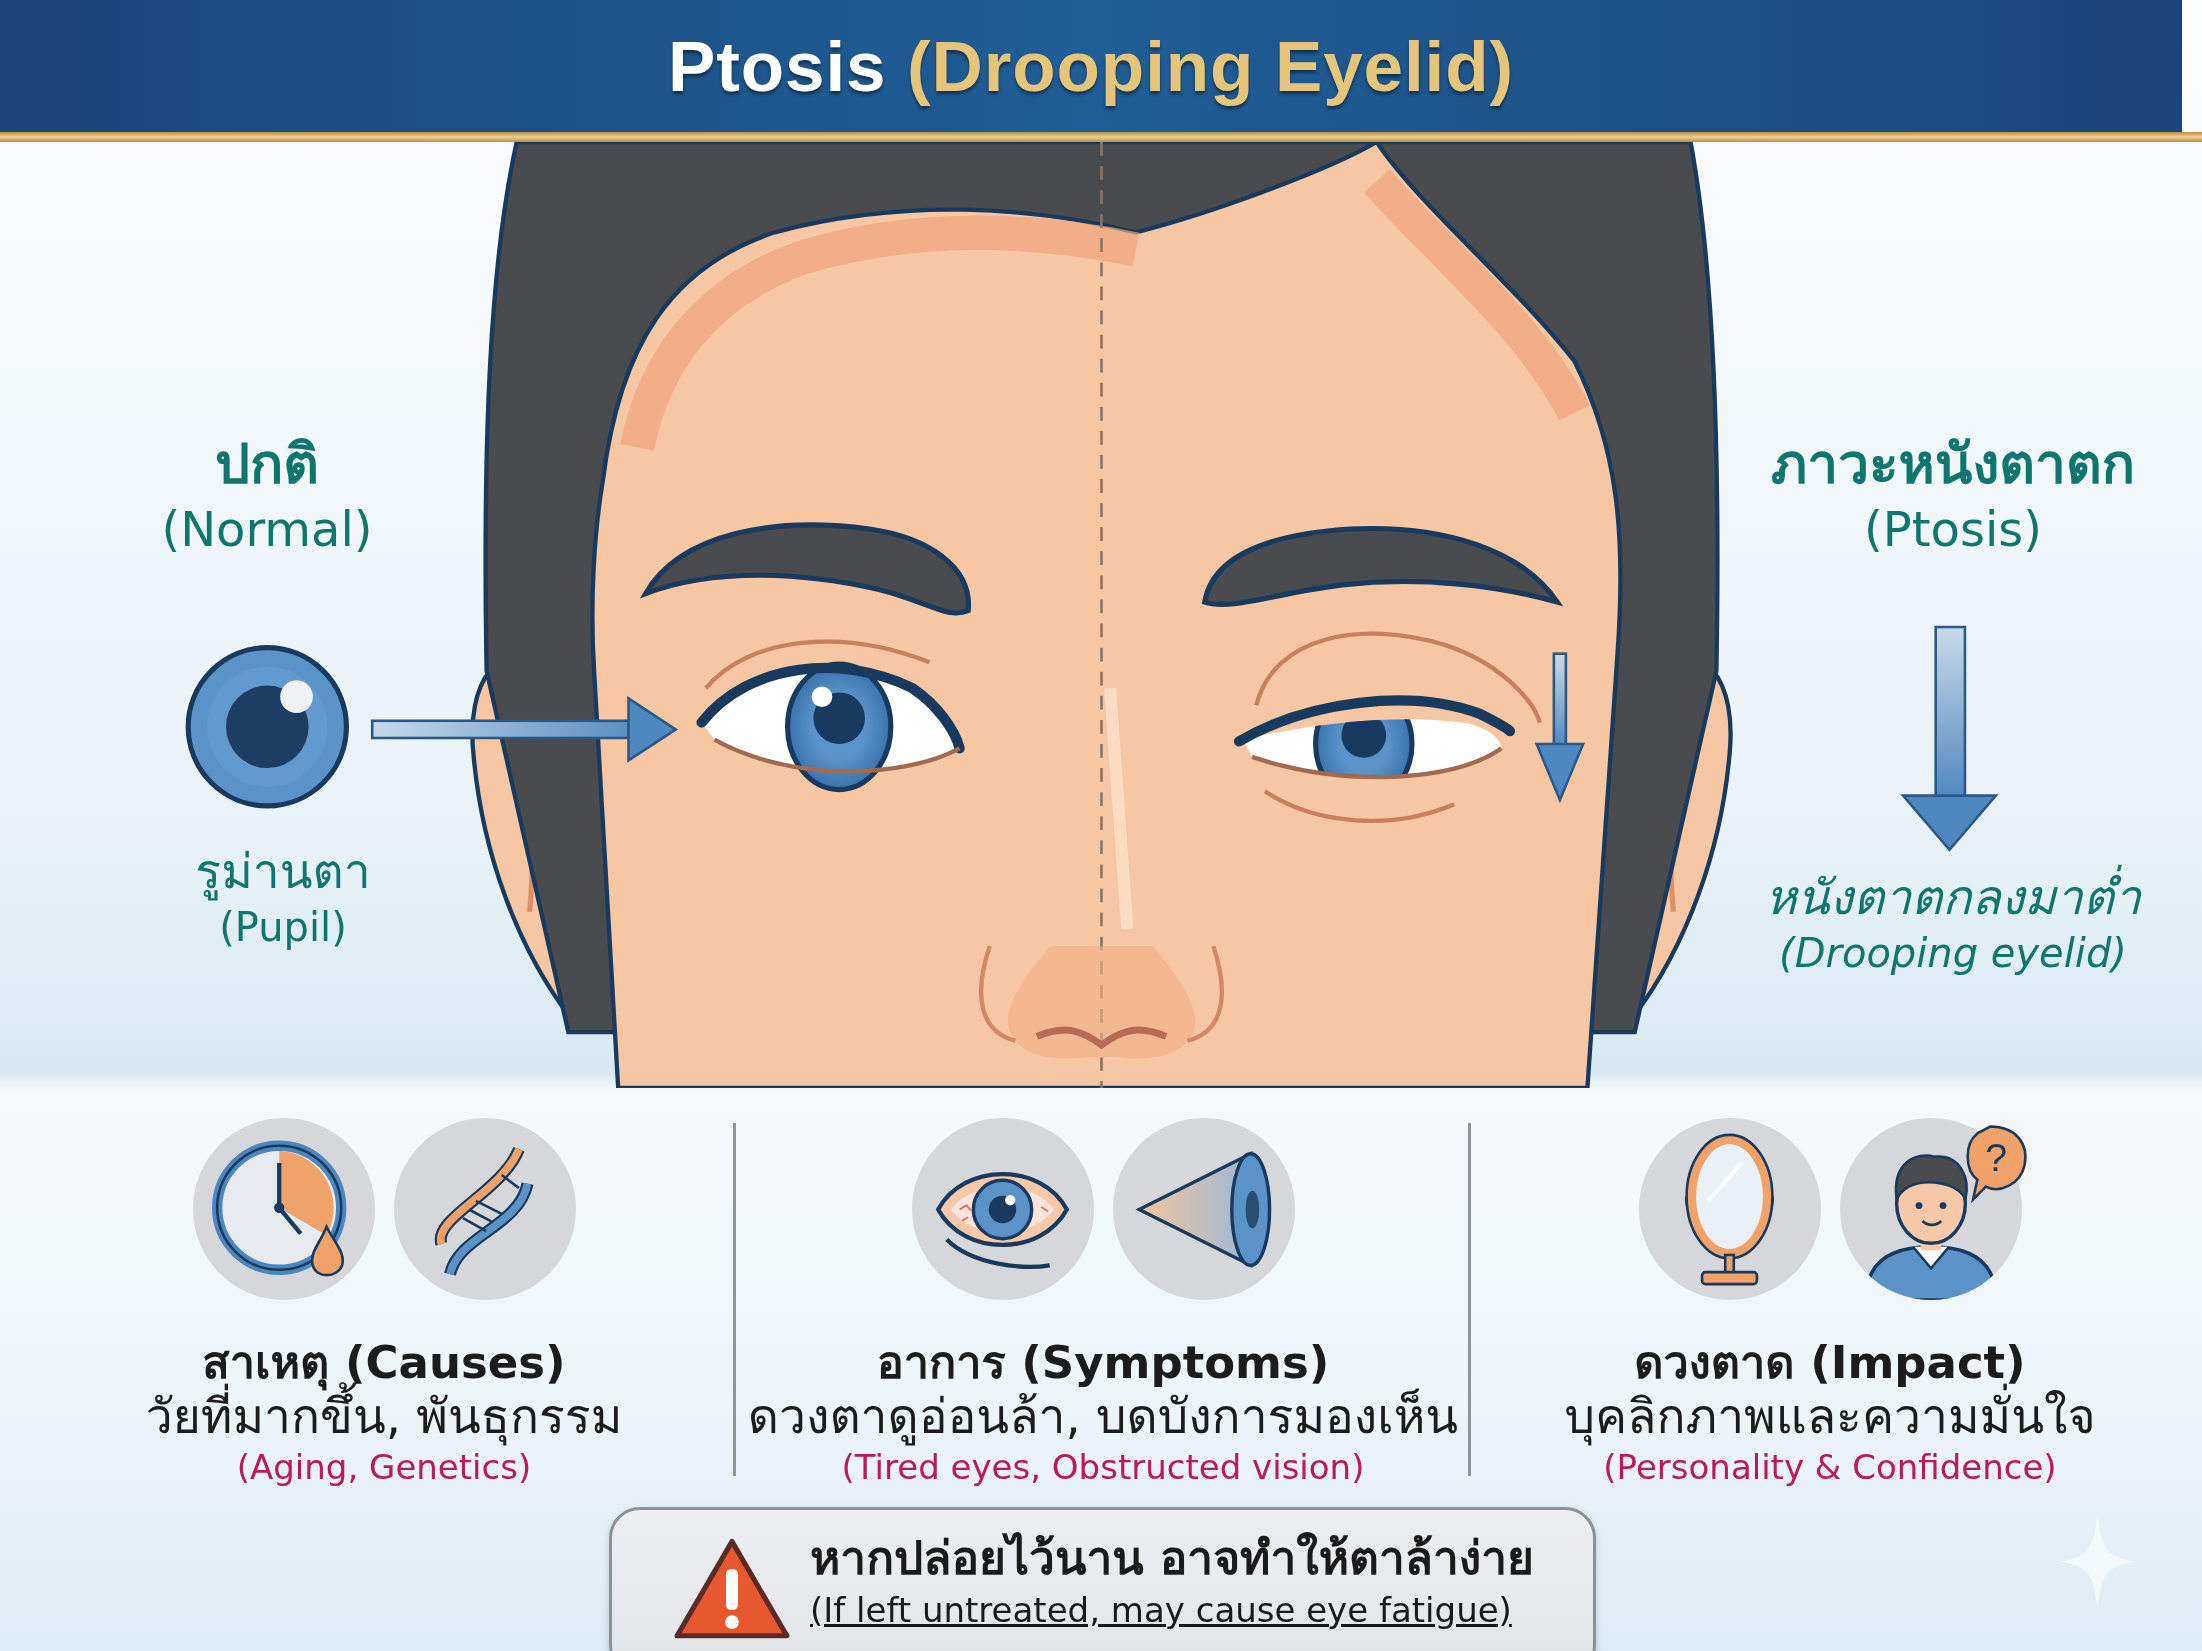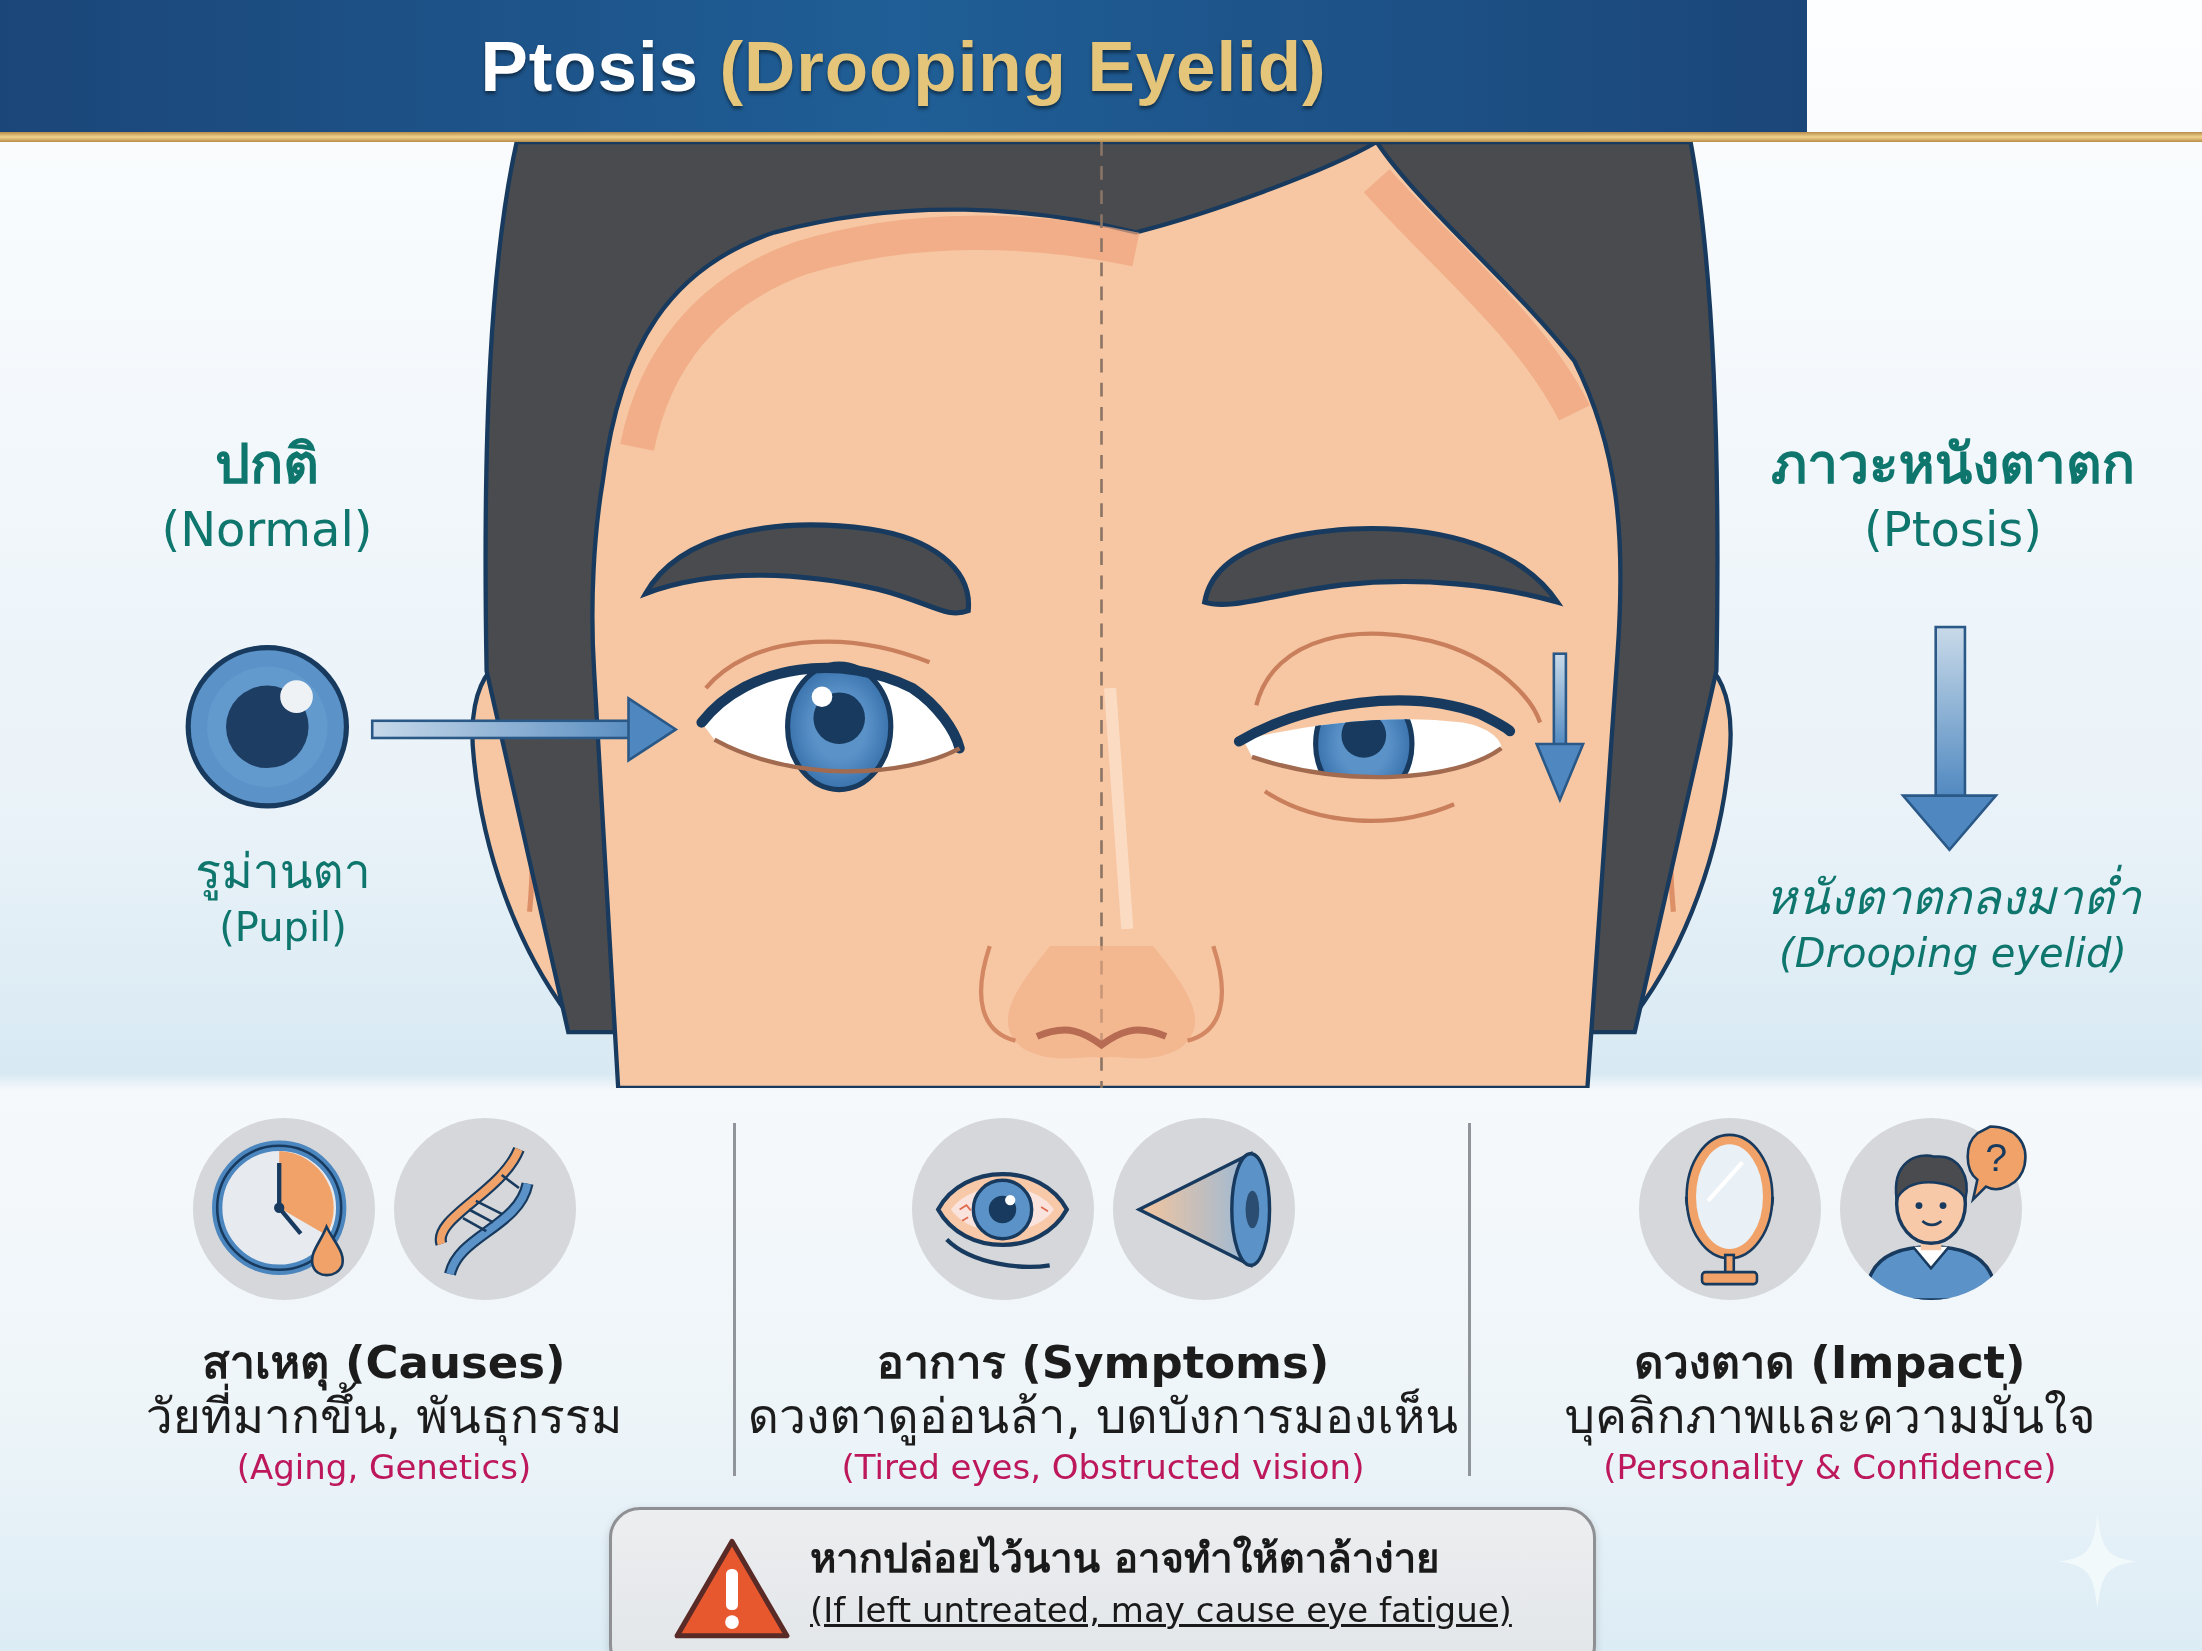--- a/index.html
+++ b/index.html
@@ -1,19 +1,19 @@
 <!DOCTYPE html>
 <html style="font-size:13.8px"><head>
 <meta charset="utf-8">
 <style>
   html,body{margin:0;padding:0;}
   body{width:2203px;height:1652px;overflow:hidden;position:relative;
     font-family:"DejaVu Sans","Liberation Sans",sans-serif;
     background:linear-gradient(180deg,#fdfeff 0%,#e9f2f8 50%,#d8e9f3 65%,#f6f9fb 66%,#eef5f9 85%,#dcecf5 100%);}
-  .header{position:absolute;left:0;top:0;width:1807px;height:133px;
+  .header{position:absolute;left:0;top:0;width:2182px;height:133px;
     background:linear-gradient(90deg,#1b4679 0%,#1f5e96 50%,#1b4679 100%);
     display:flex;align-items:center;justify-content:center;}
   .gold-band{position:absolute;left:0;top:132px;width:2203px;height:10.3px;
     background:linear-gradient(180deg,#b88c4a,#f0d38d 50%,#b88c4a);}
   .title{font-family:"Liberation Sans",sans-serif;font-weight:bold;font-size:71px;
     letter-spacing:0.9px;text-shadow:0 2.6px 3.4px rgba(0,0,0,.45);}
   .title .t-main{color:#ffffff;}
   .title .t-sub{color:#e4c57a;}
   .face-svg{position:absolute;left:0;top:142px;}
   .side-label{position:absolute;text-align:center;color:#0f766e;}
@@ -25,21 +25,21 @@
   .icon-row{display:flex;justify-content:center;gap:19px;height:189px;}
   .icon-circle{width:182px;height:182px;border-radius:50%;background:#d5d7da;display:flex;align-items:center;justify-content:center;position:relative;}
   .col-title{font-weight:bold;font-size:45px;margin-top:27.5px;line-height:55px;}
   .col-th{font-size:48px;line-height:52px;}
   .col-en{font-size:34px;line-height:50px;color:#be185d;}
   .vsep{position:absolute;top:1123px;width:2.6px;height:353px;background:#8f959b;}
   .warn-box{position:absolute;left:609px;top:1507px;width:981px;height:163px;
     border:3.4px solid #8e9093;border-radius:31px;background:linear-gradient(180deg,#eceef0,#e2e5e8);
     box-shadow:0 3.4px 8.6px rgba(0,0,0,.15);}
   .warn-text{position:absolute;left:198px;top:20.6px;color:#1a1a1a;}
-  .warn-th{font-weight:bold;font-size:40px;line-height:55px;display:block;}
+  .warn-th{font-weight:bold;font-size:46px;line-height:55px;display:block;}
   .warn-en{font-size:34px;line-height:48px;display:block;text-decoration:underline;}
   .sparkle{position:absolute;left:2059px;top:1514px;}
 </style>
 </head>
 <body>
 
 <div class="header">
   <div class="title">
     <span class="t-main">Ptosis</span>
     <span class="t-sub">(Drooping Eyelid)</span>

